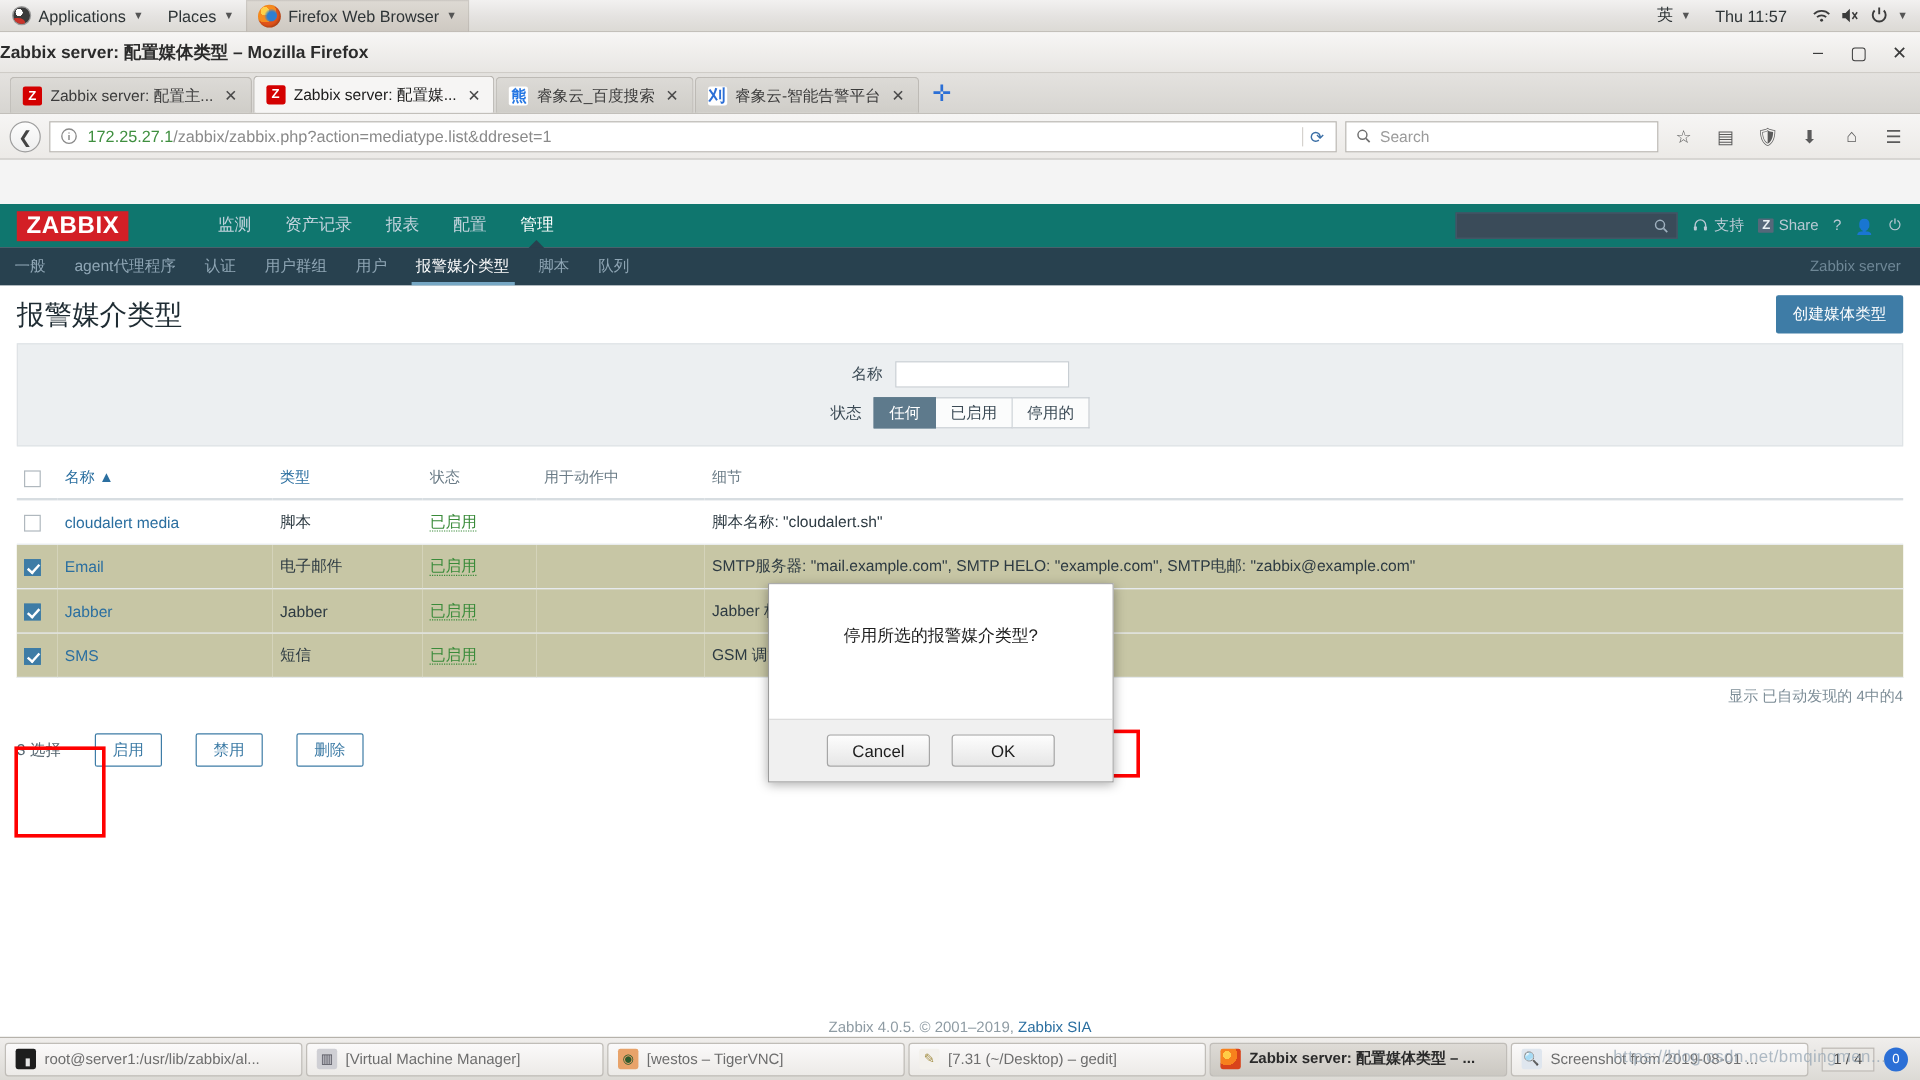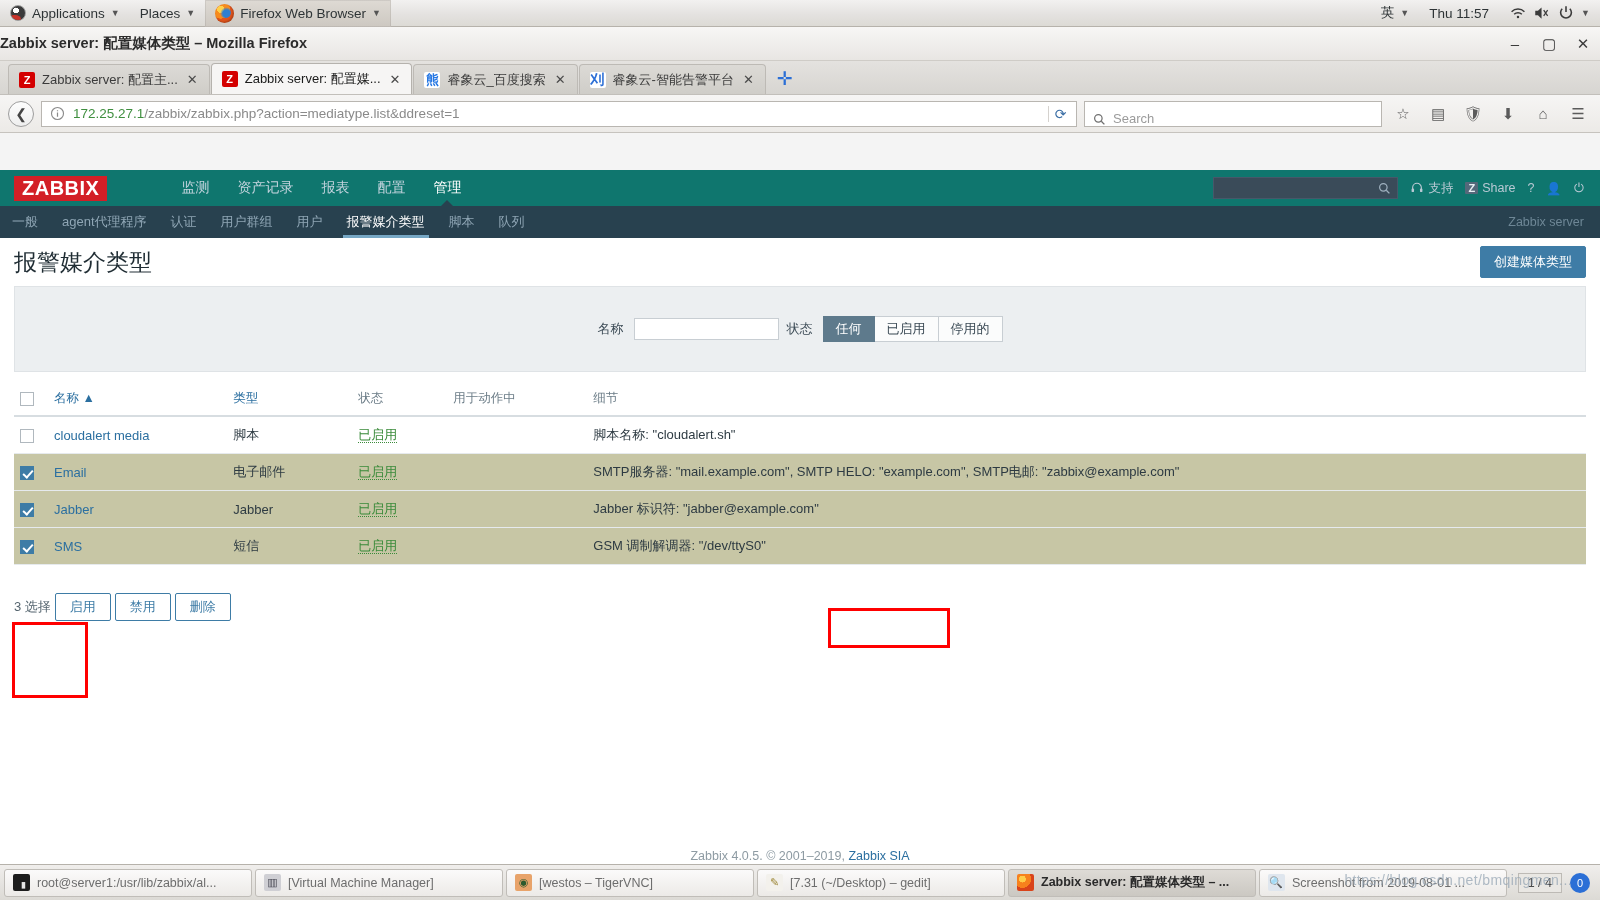--- a/index.html
+++ b/index.html
@@ -110,22 +110,22 @@
   #urlbar {
     flex: 1 1 auto; height: 26px; background: #ffffff; border: 1px solid #b9b6b1;
     display: flex; align-items: center; gap: 8px; padding: 0 4px 0 8px;
     font-size: 13.5px; color: #7d7d7d;
   }
   #url-text { flex: 1; color: #8a8a8a; white-space: nowrap; overflow: hidden; }
   #url-text .host { color: #3f8f3f; }
   #reload-btn { width: 24px; text-align: center; color: #3a6ea5; font-size: 14px;
                 border-left: 1px solid #d5d2ce; }
   #searchbar {
-    width: 298px; height: 26px; background: #fff; border: 1px solid #b9b6b1;
-    display: flex; align-items: flex-end; gap: 7px; padding: 0 8px;
+    width: 261px; height: 26px; background: #fff; border: 1px solid #b9b6b1;
+    display: flex; align-items: center; gap: 7px; padding: 0 8px;
     font-size: 13px; color: #9b9b9b;
   }
   .navicon { width: 28px; height: 26px; display:flex;align-items:center;justify-content:center;
              color:#5b5b5b; font-size: 15px; }
 
   
   #page { position: absolute; left: 0; top: 143px; width: 1600px; height: 711px;
           background: #ffffff; overflow: hidden; }
   #zbx-header {
     height: 36px; background: #0f766e; display: flex; align-items: center;
@@ -183,21 +183,21 @@
   }
   #filter-tabrow { display: flex; justify-content: flex-end; height: 26px; }
   #filter-tab {
     background: #eceff1; border: 1px solid #dfe3e6; border-bottom: none;
     padding: 4px 12px; font-size: 13px; color: #3b4a55;
     display: flex; align-items: center; gap: 7px;
   }
   #filter-box {
     background: #eceff1; border: 1px solid #dfe3e6; height: 86px;
     display: flex; align-items: center; justify-content: center; gap: 8px;
-    font-size: 13px; color: #3b4a55;
+    font-size: 13px; color: #3b4a55; flex-direction: column;
   }
   .filter-field { display: flex; align-items: center; gap: 10px; }
   .filter-input { width: 145px; height: 22px; background: #fff; border: 1px solid #c8ced3; }
   .seg { display: flex; }
   .seg span {
     border: 1px solid #c8ced3; border-left: none; background: #fbfcfc;
     padding: 3px 12px; font-size: 13px; color: #3b4a55;
   }
   .seg span:first-child { border-left: 1px solid #c8ced3; }
   .seg span.on { background: #5e7a8c; color: #fff; border-color: #5e7a8c; }
@@ -226,21 +226,21 @@
   }
   .col-cb { width: 34px; }
   .col-type { width: 125px; }
   .col-status { width: 95px; }
   .col-action { width: 140px; }
 
   #table-foot {
     display: flex; align-items: center; justify-content: flex-end;
     color: #7d8d97; font-size: 12.5px; height: 30px;
   }
-  #action-bar { display: flex; align-items: center; gap: 4px; margin-top: 28px; }
+  #action-bar { display: flex; align-items: center; gap: 28px; margin-top: 16px; }
   #sel-count { font-size: 13px; color: #55656f; }
   .act-btn {
     border: 1px solid #3e7ca6; color: #3e7ca6; background: #fff;
     font-size: 13px; padding: 4px 14px; border-radius: 2px;
   }
   #zbx-footer {
     position: absolute; left: 0; right: 0; bottom: 18px; text-align: center;
     font-size: 12.5px; color: #8e9ba3;
   }
   #zbx-footer a { color: #2b6fa0; text-decoration: none; }
@@ -547,34 +547,42 @@
             <td class="col-type">短信</td>
             <td class="col-status">
               <span class="status-en">已启用</span>
             </td>
             <td class="col-action"></td>
             <td>GSM 调制解调器: "/dev/ttyS0"</td>
           </tr>
         </tbody>
       </table>
 
+      <div id="table-foot">显示 已自动发现的 4中的4</div>
 
       <div id="action-bar">
         <span id="sel-count">3 选择</span>
         <span class="act-btn">启用</span>
         <span class="act-btn">禁用</span>
         <span class="act-btn">删除</span>
       </div>
 
       <div id="zbx-footer">
         <span>Zabbix 4.0.5. © 2001–2019, </span><a href="#">Zabbix SIA</a>
       </div>
 
     </div>
 
+    <div id="modal">
+      <div id="modal-msg">停用所选的报警媒介类型?</div>
+      <div id="modal-buttons">
+        <div class="dlg-btn">Cancel</div>
+        <div class="dlg-btn">OK</div>
+      </div>
+    </div>
 
     <div class="annot" id="annot-rows"></div>
     <div class="annot" id="annot-ok"></div>
 
   </div>
 </div>
 
 <div id="taskbar">
   <div class="task">
     <span class="tico tico-term">▗</span>

